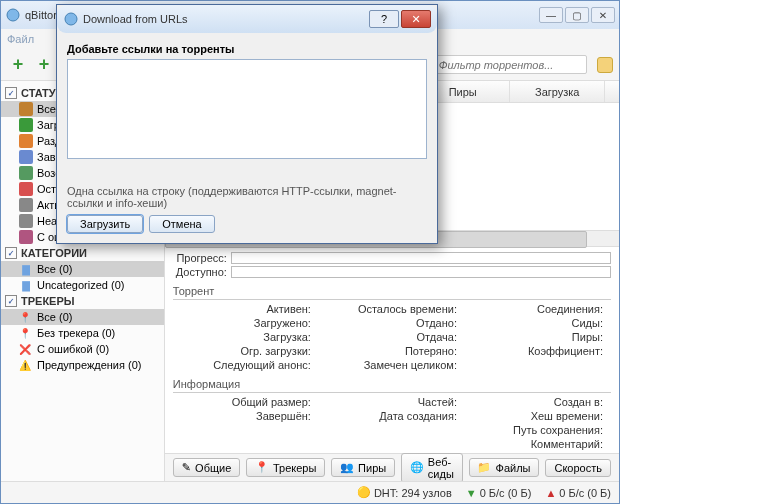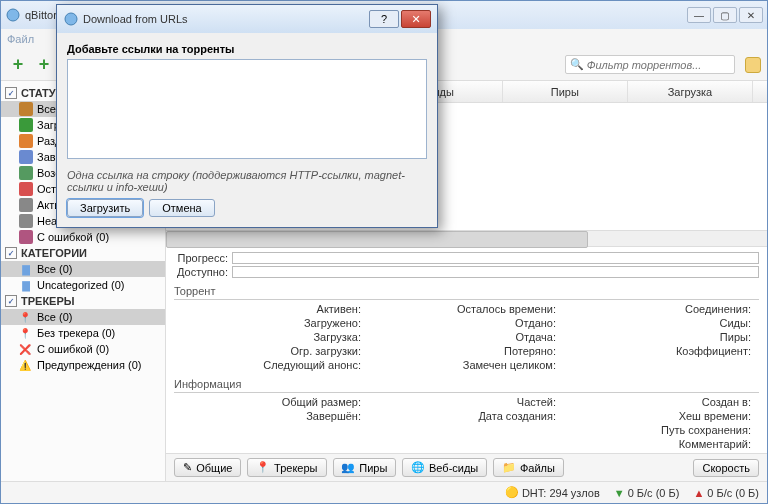--- a/index.html
+++ b/index.html
@@ -1,17 +1,17 @@
 <!DOCTYPE html>
 <html><head>
 <meta charset="utf-8">
 <style>
 * { box-sizing: border-box; margin: 0; padding: 0; font-family: "Segoe UI", Tahoma, sans-serif; font-size: 11px; }
 body { background: #fff; overflow: hidden; }
-.window { width: 768px; height: 504px; border: 1px solid #6a8fbf; background: #f0f0f0; display: flex; flex-direction: column; }
+.window { width: 620px; height: 504px; border: 1px solid #6a8fbf; background: #f0f0f0; display: flex; flex-direction: column; }
 .titlebar { height: 28px; background: linear-gradient(#e8f0fa, #d6e4f5); display: flex; align-items: center; padding: 0 4px; }
 .titlebar .ico { width: 16px; height: 16px; margin-right: 4px; }
 .titlebar .title { flex: 1; color: #333; }
 .winbtns { display: flex; gap: 2px; }
 .winbtn { width: 24px; height: 16px; border: 1px solid #a7b7cc; background: #e9eff8; border-radius: 2px; display: flex; align-items: center; justify-content: center; font-size: 10px; color: #444; }
 .menubar { height: 20px; background: #f5f5f5; padding: 0 6px; display: flex; align-items: center; gap: 12px; color: #8aa0bb; }
 .toolbar { height: 32px; background: #f5f5f5; border-bottom: 1px solid #ddd; display: flex; align-items: center; padding: 0 6px; gap: 4px; }
 .tbicon { width: 22px; height: 22px; display: flex; align-items: center; justify-content: center; font-size: 18px; font-weight: bold; }
 .tbicon.add { color: #3a9a3a; }
 .tbicon.link { color: #3a9a3a; }
@@ -42,30 +42,30 @@
 .cell { display: flex; justify-content: flex-end; padding: 1px 8px; }
 .cell .k { color: #333; }
 .footer-tabs { height: 28px; border-top: 1px solid #ddd; background: #f5f5f5; display: flex; align-items: center; padding: 0 8px; gap: 6px; }
 .ftab { border: 1px solid #bbb; background: linear-gradient(#fdfdfd,#e6e6e6); padding: 2px 8px; border-radius: 3px; display: flex; align-items: center; gap: 4px; }
 .ftab.right { margin-left: auto; }
 .status { height: 22px; border-top: 1px solid #ddd; background: #f5f5f5; display: flex; align-items: center; justify-content: flex-end; gap: 14px; padding: 0 8px; color: #333; }
 .status span { display: flex; align-items: center; gap: 3px; }
 
 .overlay { position: absolute; left: 0; top: 0; width: 100%; height: 100%; }
 .dialog { position: absolute; left: 56px; top: 4px; width: 382px; background: #f0f0f0; border: 1px solid #4a6a9a; box-shadow: 4px 4px 12px rgba(0,0,0,0.4); }
-.dlg-title { height: 28px; background: linear-gradient(#eaf2fb,#cfe0f3); display: flex; align-items: center; padding: 0 6px; }
+.dlg-title { height: 28px; background: linear-gradient(#eaf2fb,#cfe0f3); display: flex; align-items: center; padding: 0 6px; border-radius: 9px; }
 .dlg-title .t { flex: 1; color: #333; }
 .dlg-btns { display: flex; gap: 0; }
 .dlg-btn { width: 30px; height: 18px; border: 1px solid #7a93b5; border-radius: 2px; display: flex; align-items: center; justify-content: center; font-size: 11px; }
 .dlg-btn.help { background: #e6edf7; margin-right: 2px; }
 .dlg-btn.close { background: linear-gradient(#e57a6e,#c84436); color: #fff; border-color: #963528; }
 .dlg-body { padding: 10px; }
 .dlg-body .label { font-weight: bold; margin-bottom: 4px; }
 .dlg-ta { width: 100%; height: 100px; border: 1px solid #9db3ce; background: #fff; padding: 2px; resize: none; outline: none; }
-.dlg-hint { font-style: italic; color: #555; margin-top: 8px; }
+.dlg-hint { color: #555; margin-top: 24px; }
 .dlg-actions { display: flex; justify-content: flex-start; gap: 6px; margin-top: 6px; }
 .dlg-action { border: 1px solid #8aa4c5; background: linear-gradient(#f6faff,#dbe7f4); padding: 2px 12px; border-radius: 3px; }
 .dlg-action.primary { box-shadow: 0 0 0 1px #6fa3e0; }
 svg { display: block; }
 </style>
 </head>
 <body>
 
 <div class="window">
   <div class="titlebar">

